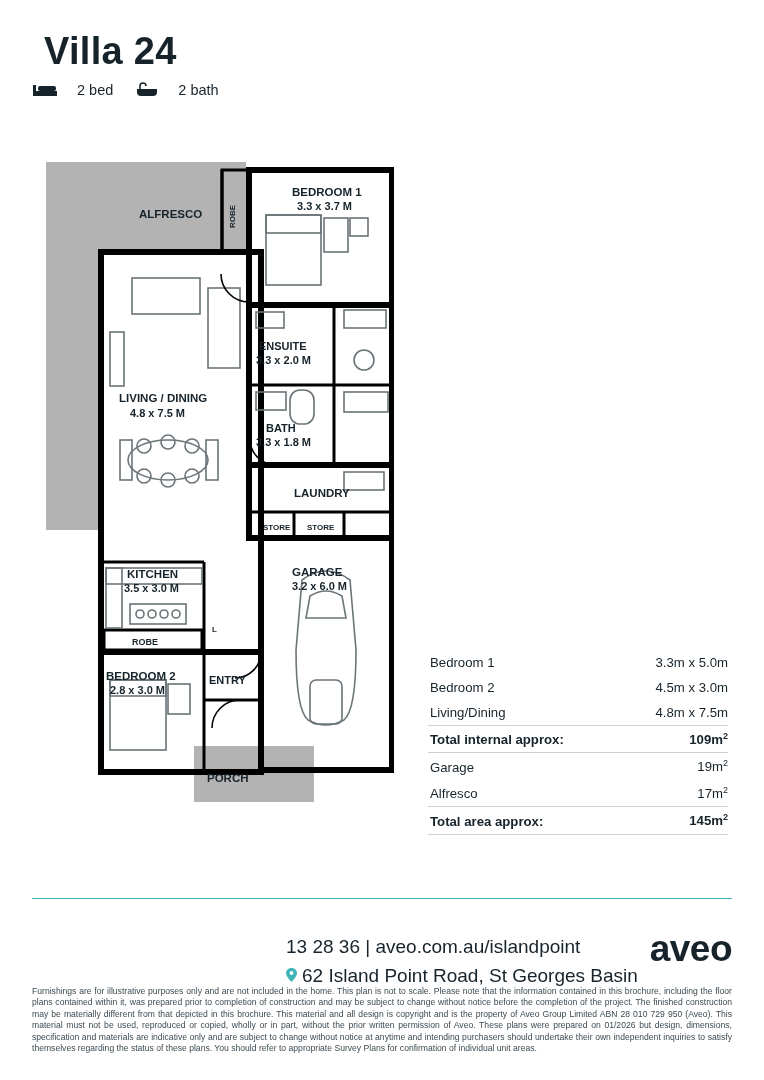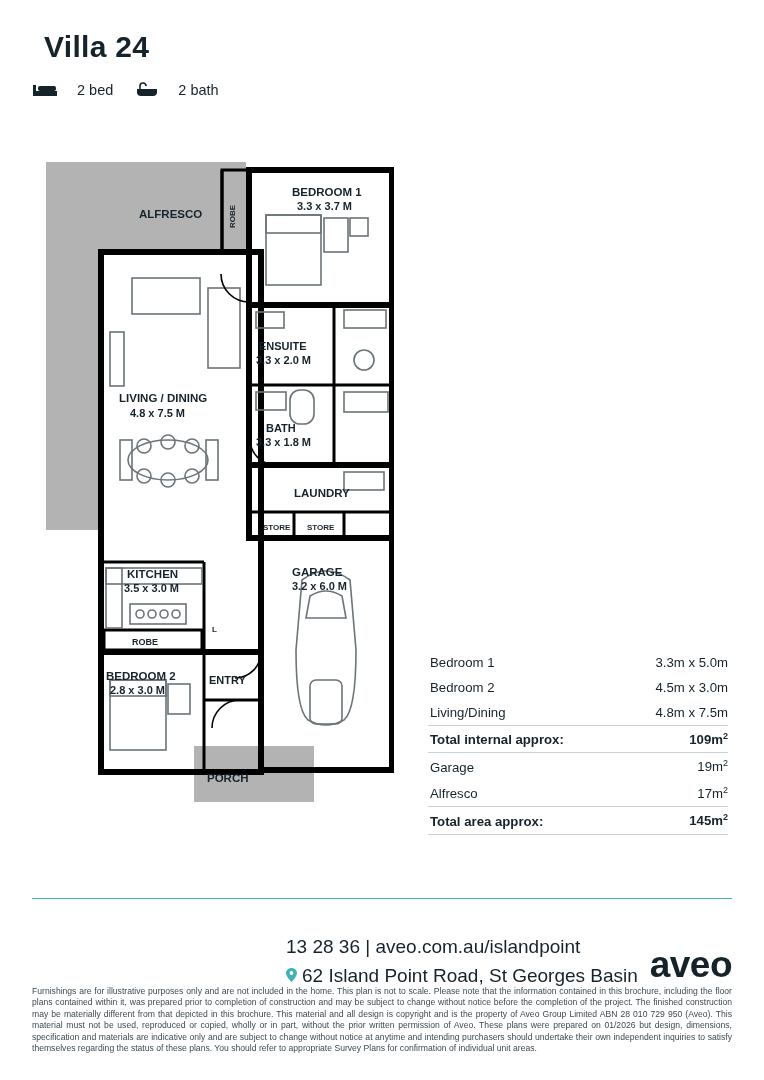--- a/index.html
+++ b/index.html
@@ -9,21 +9,21 @@
     background: #ffffff;
     font-family: "Liberation Sans", sans-serif;
     color: #1b2a33;
     position: relative;
     overflow: hidden;
   }
 
   
   .title {
     position:absolute; left:44px; top:30px;
-    font-size:30px; font-weight:bold; letter-spacing:0.3px;
+    font-size:38px; font-weight:bold; letter-spacing:0.3px;
     color:#17232b;
   }
   .specs {
     position:absolute; left:32px; top:82px;
     display:flex; align-items:center; gap:22px;
     font-size:14.5px; color:#17232b;
   }
   .spec { display:flex; align-items:flex-start; gap:19px; }
   .spec svg { display:block; }
 
@@ -65,21 +65,21 @@
   .brand .wave { position:absolute; right:-6px; top:-4px; }
 
   .contact {
     position:absolute; left:286px; top:20px;
     font-size:19px; color:#17232b; line-height:1.55;
   }
   .contact .line2 { display:flex; align-items:center; gap:5px; }
 
   .aveo {
     position:absolute; right:32px; top:16px;
-    font-size:37px; font-weight:bold; color:#17232b; letter-spacing:-0.5px;margin-top:16px;
+    font-size:37px; font-weight:bold; color:#17232b; letter-spacing:-0.5px;
   }
 
   .disclaimer {
     position:absolute; left:32px; top:986px; width:700px;
     font-size:8.6px; line-height:1.33; color:#3c4a52; text-align:justify;
   }
 
   
   .rm { font-family:"Liberation Sans", sans-serif; font-weight:bold; fill:#17232b; }
 </style>

